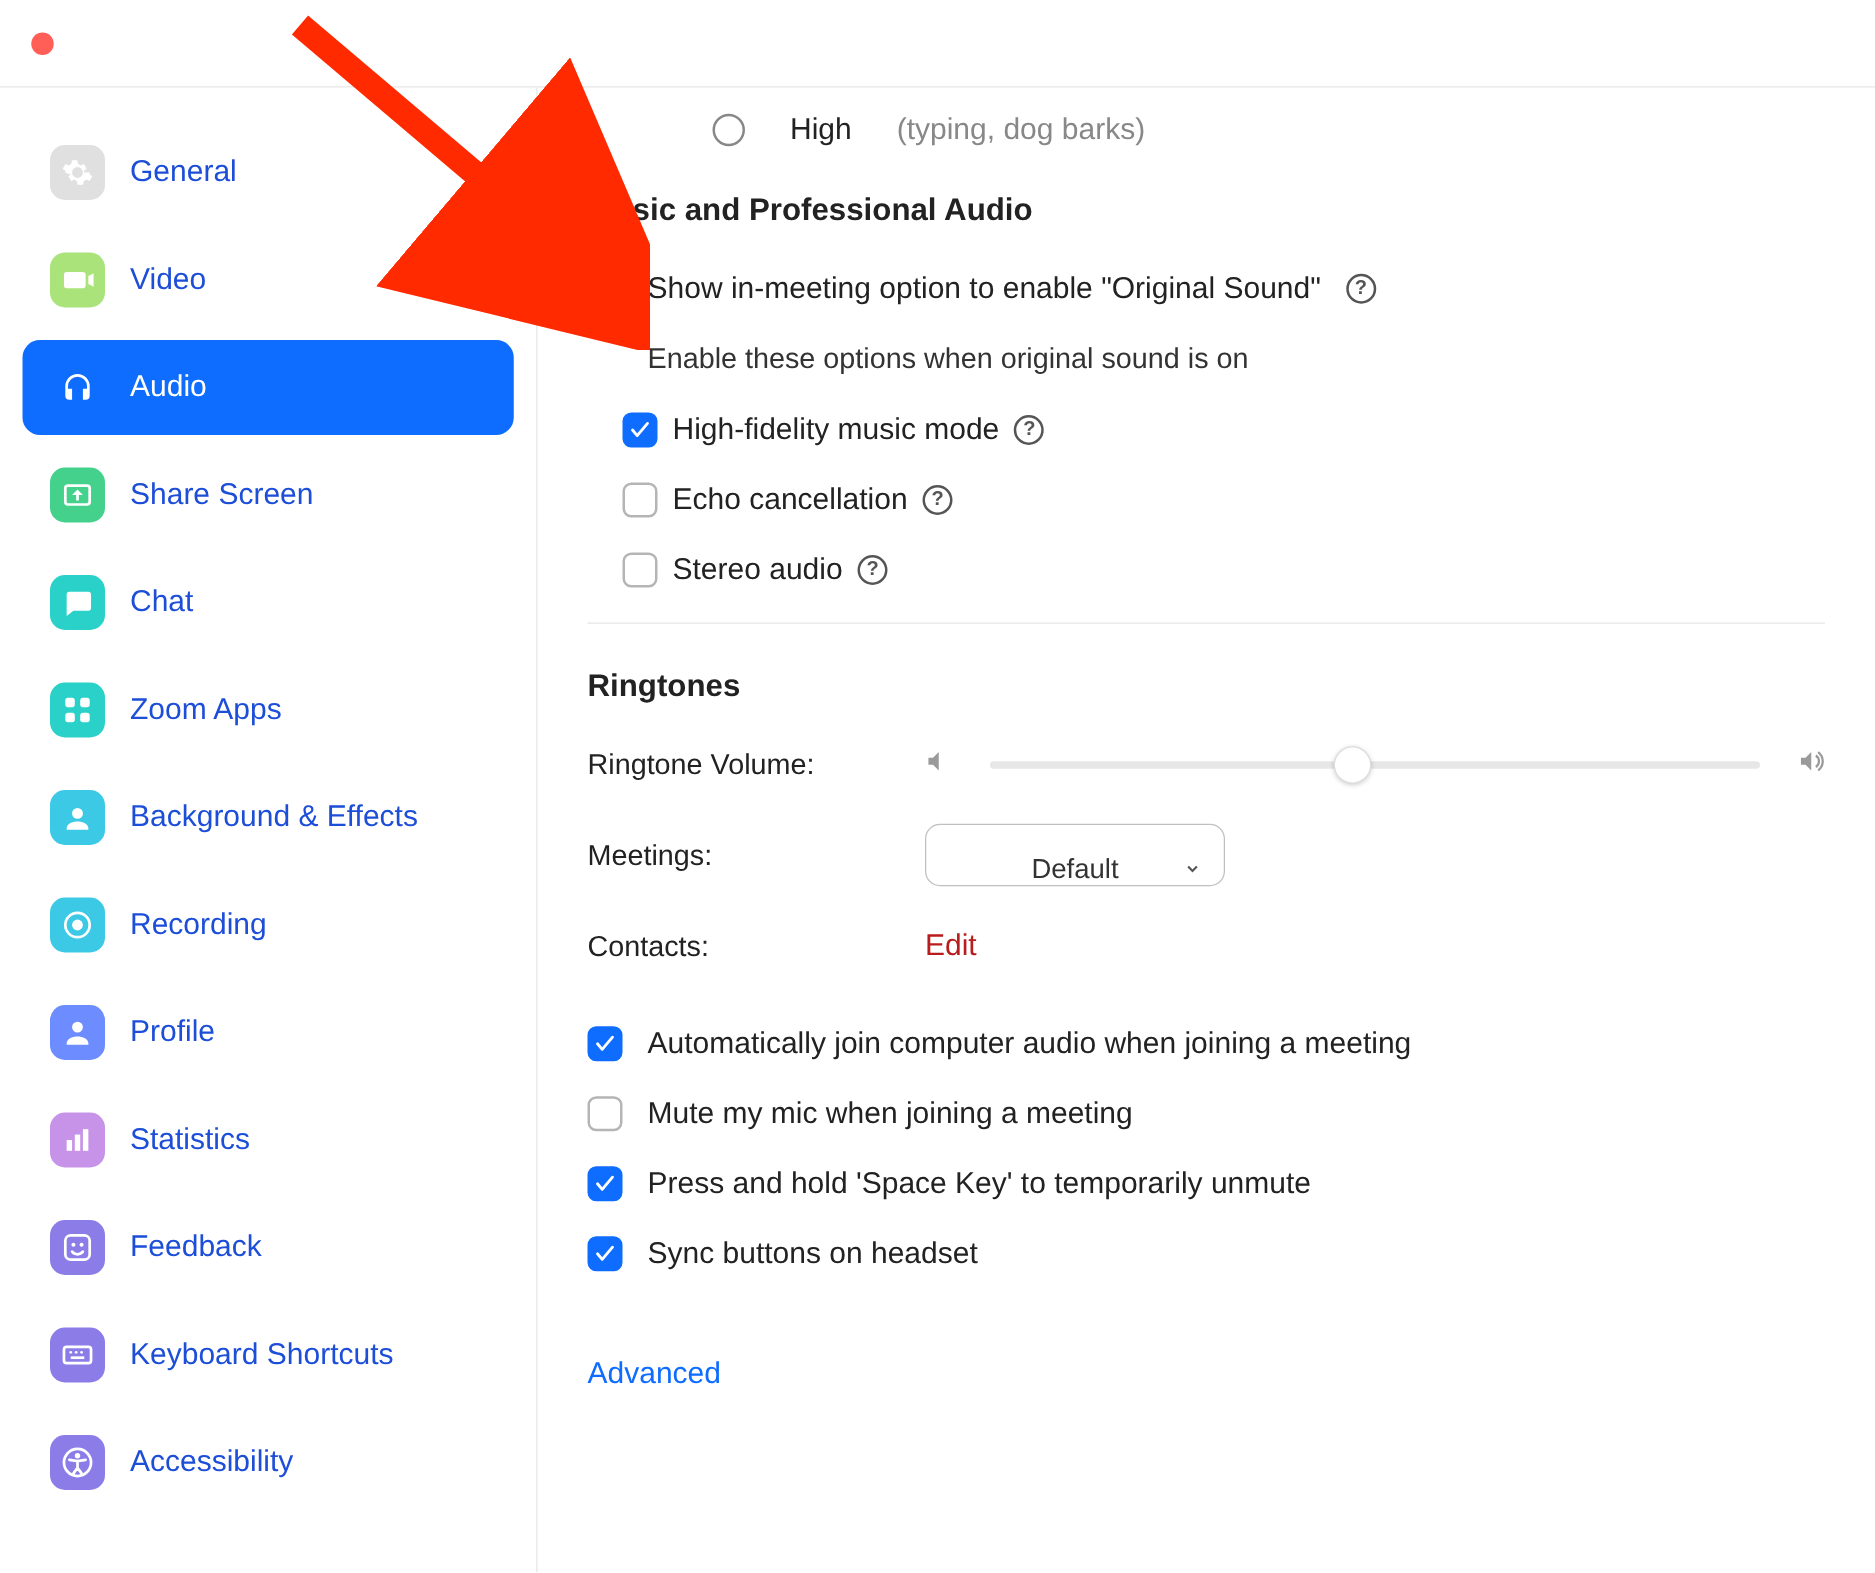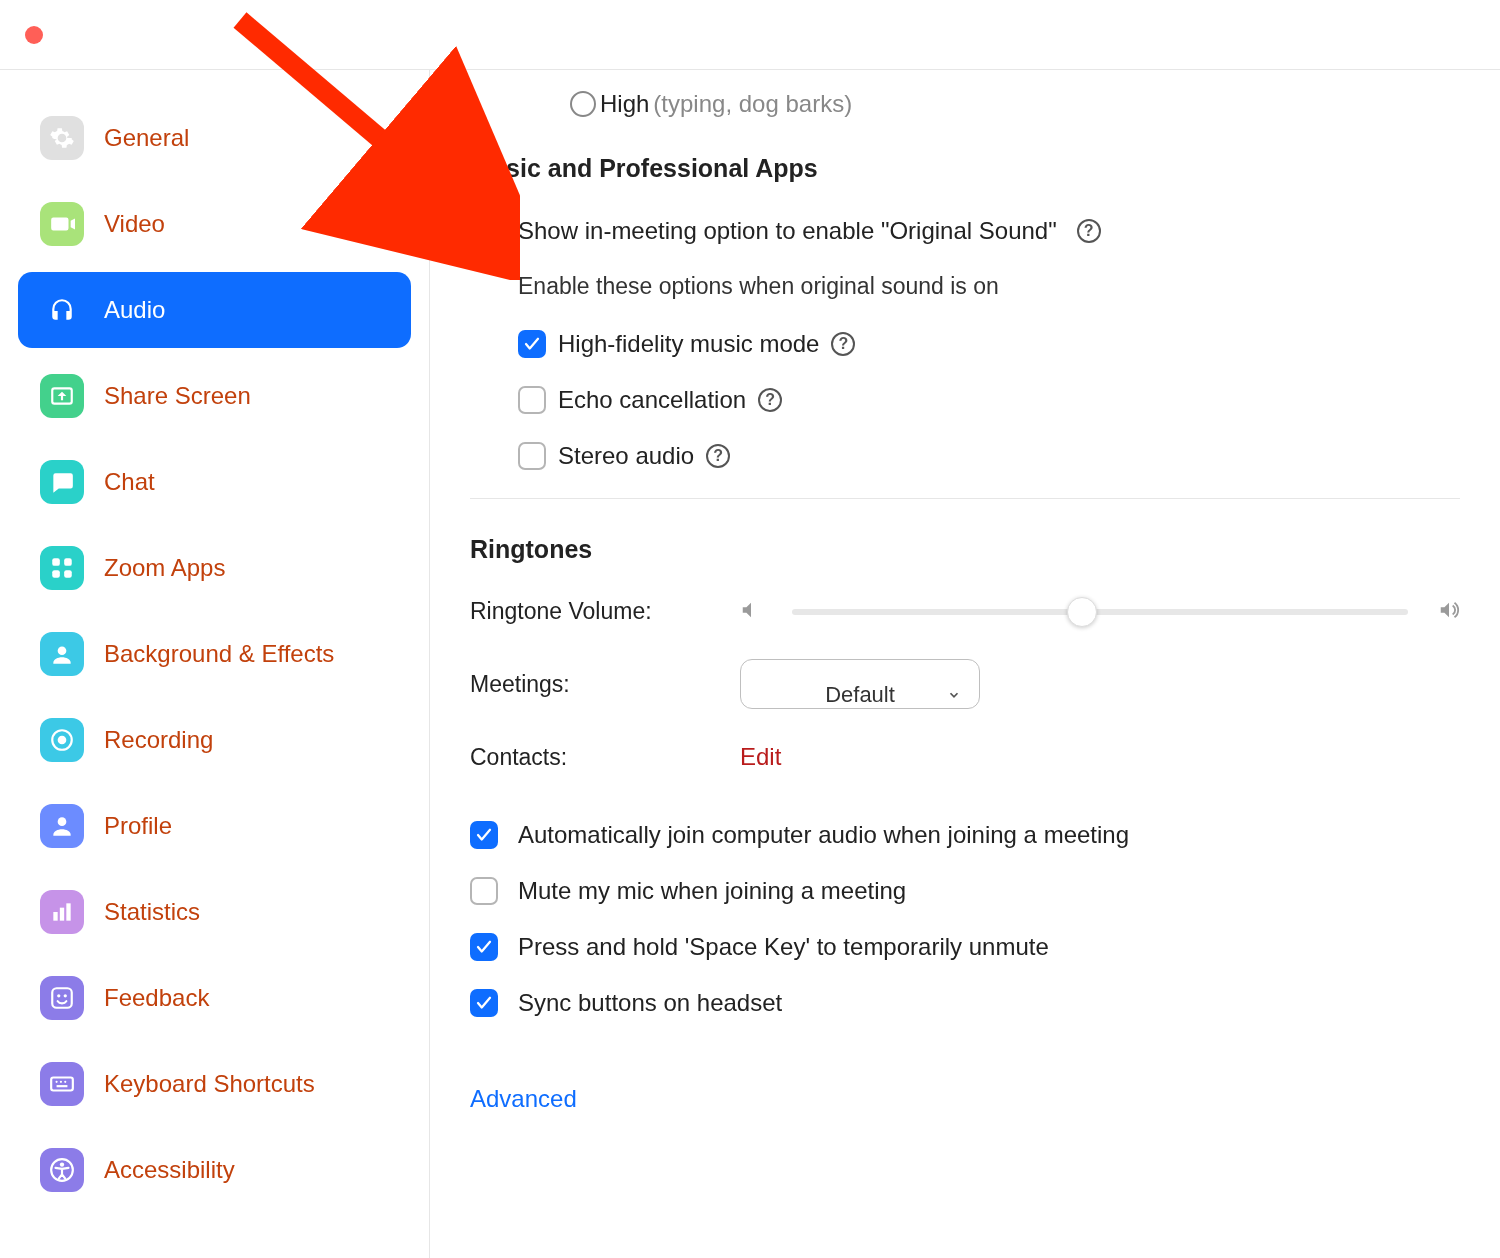--- a/index.html
+++ b/index.html
@@ -3,37 +3,37 @@
 <meta charset="utf-8">
 <style>
   * { box-sizing: border-box; margin: 0; padding: 0; }
   html, body { width: 1500px; height: 1258px; font-family: -apple-system, BlinkMacSystemFont, "Segoe UI", Helvetica, Arial, sans-serif; background: #fff; color: #222; overflow: hidden; }
   .window { width: 100%; height: 100%; display: flex; flex-direction: column; }
   .titlebar { height: 70px; border-bottom: 1px solid #e6e6e6; display: flex; align-items: center; position: relative; }
   .traffic-dot { width: 18px; height: 18px; border-radius: 50%; background: #ff5f57; position: absolute; left: 25px; top: 26px; }
   .title { flex: 1; text-align: center; font-size: 28px; font-weight: 700; color: #1a1a1a; }
   .body { flex: 1; display: flex; overflow: hidden; }
   .sidebar { width: 430px; padding: 30px 18px; border-right: 1px solid #e6e6e6; overflow-y: auto; }
-  .side-item { display: flex; align-items: center; gap: 20px; padding: 16px 22px; border-radius: 14px; margin-bottom: 10px; font-size: 24px; color: #c2410c; cursor: pointer; }
+  .side-item { display: flex; align-items: center; gap: 20px; padding: 16px 22px; border-radius: 14px; margin-bottom: 10px; font-size: 24px; color: #1d4ed8; cursor: pointer; }
   .side-item.active { background: #0e6dff; color: #fff; }
   .icon-box { width: 44px; height: 44px; border-radius: 12px; display: flex; align-items: center; justify-content: center; flex-shrink: 0; }
   .icon-box svg { width: 26px; height: 26px; fill: #fff; }
   .content { flex: 1; padding: 0 40px 40px 40px; overflow-y: auto; }
   .arrow-overlay { position: absolute; top: 0; left: 0; pointer-events: none; }
-  .radio-row { display: flex; align-items: center; gap: 4px; margin: 0 0 30px 100px; font-size: 24px; }
+  .radio-row { display: flex; align-items: center; gap: 36px; margin: 0 0 30px 100px; font-size: 24px; }
   .radio { width: 26px; height: 26px; border: 2.5px solid #888; border-radius: 50%; flex-shrink: 0; }
   .section-title { font-size: 25px; font-weight: 700; margin: 36px 0 34px 0; }
   .check-row { display: flex; align-items: center; gap: 20px; font-size: 24px; margin-bottom: 28px; }
   .checkbox { width: 28px; height: 28px; border-radius: 7px; flex-shrink: 0; display: flex; align-items: center; justify-content: center; }
   .checkbox.unchecked { border: 2.5px solid #b5b5b5; background: #fff; }
   .checkbox.checked { background: #0e6dff; }
   .checkbox.checked svg { width: 18px; height: 18px; stroke: #fff; stroke-width: 3; fill: none; stroke-linecap: round; stroke-linejoin: round; }
   .help { width: 24px; height: 24px; border: 2px solid #555; border-radius: 50%; display: flex; align-items: center; justify-content: center; font-size: 16px; font-weight: 600; color: #555; flex-shrink: 0; cursor: pointer; }
   .subtext { font-size: 23px; color: #333; margin: 0 0 30px 48px; }
-  .indent { margin-left: 48px; gap: 12px; }
+  .indent { margin-left: 28px; gap: 12px; }
   .divider { height: 1px; background: #e6e6e6; margin: 20px 0 36px 0; }
   .row-line { display: flex; align-items: center; gap: 30px; margin-bottom: 34px; }
   .row-label { font-size: 23px; width: 240px; }
   .slider-wrap { flex: 1; display: flex; align-items: center; gap: 16px; }
   .slider-track { flex: 1; height: 6px; background: #e7e7e7; border-radius: 3px; position: relative; }
   .slider-thumb { width: 30px; height: 30px; background: #fff; border: 1px solid #ddd; border-radius: 50%; box-shadow: 0 1px 4px rgba(0,0,0,0.2); position: absolute; top: 50%; transform: translate(-50%, -50%); left: 47%; }
   .vol-icon svg { width: 22px; height: 22px; fill: #9a9a9a; }
   .dropdown { width: 240px; height: 50px; border: 1.5px solid #bfbfbf; border-radius: 12px; display: flex; align-items: flex-end; justify-content: center; position: relative; font-size: 22px; color: #333; cursor: pointer; }
   .dropdown .chev { position: absolute; right: 18px; }
   .link { color: #b91c1c; font-size: 24px; cursor: pointer; }
@@ -178,21 +178,21 @@
 
     <div class="content" style="position:relative;">
 
       
       <div class="radio-row" style="margin-top:20px;">
         <span class="radio"></span>
         <span>High</span>
         <span class="muted-text">(typing, dog barks)</span>
       </div>
 
-      <div class="section-title">Music and Professional Apps</div>
+      <div class="section-title">Music and Professional Audio</div>
 
       <div class="check-row">
         <span class="checkbox checked">
             <svg viewBox="0 0 24 24">
               <polyline points="4 12 9 18 20 5"></polyline>
             </svg>
           </span>
         <span>Show in-meeting option to enable "Original Sound"</span>
         <span class="help">?</span>
       </div>

